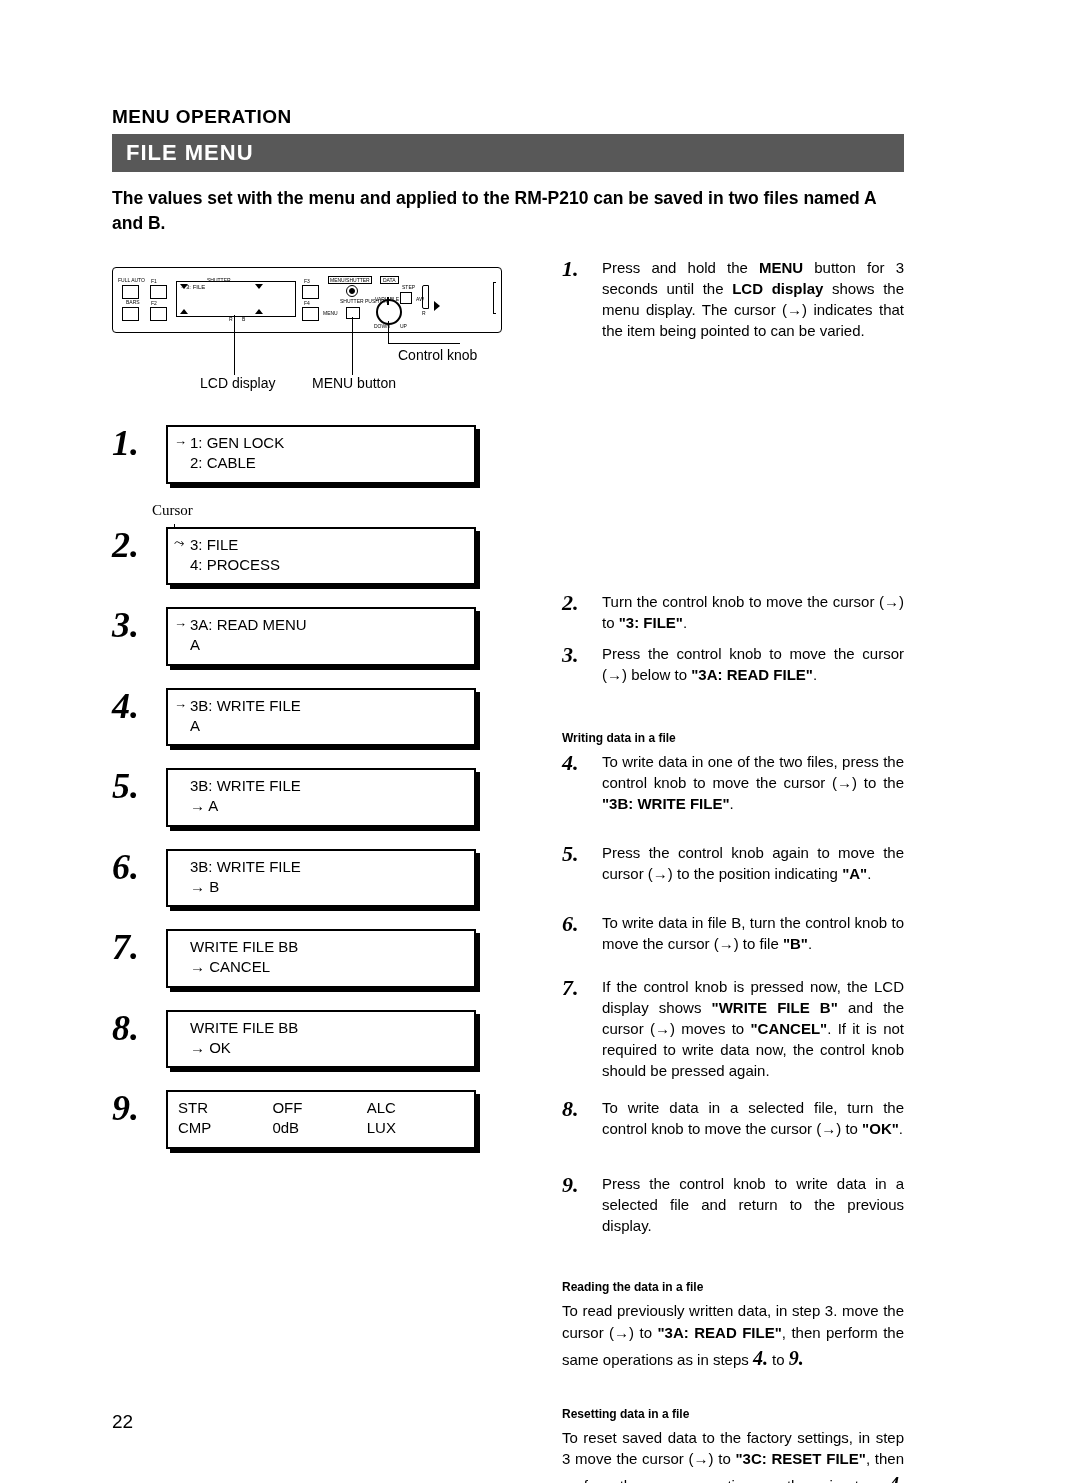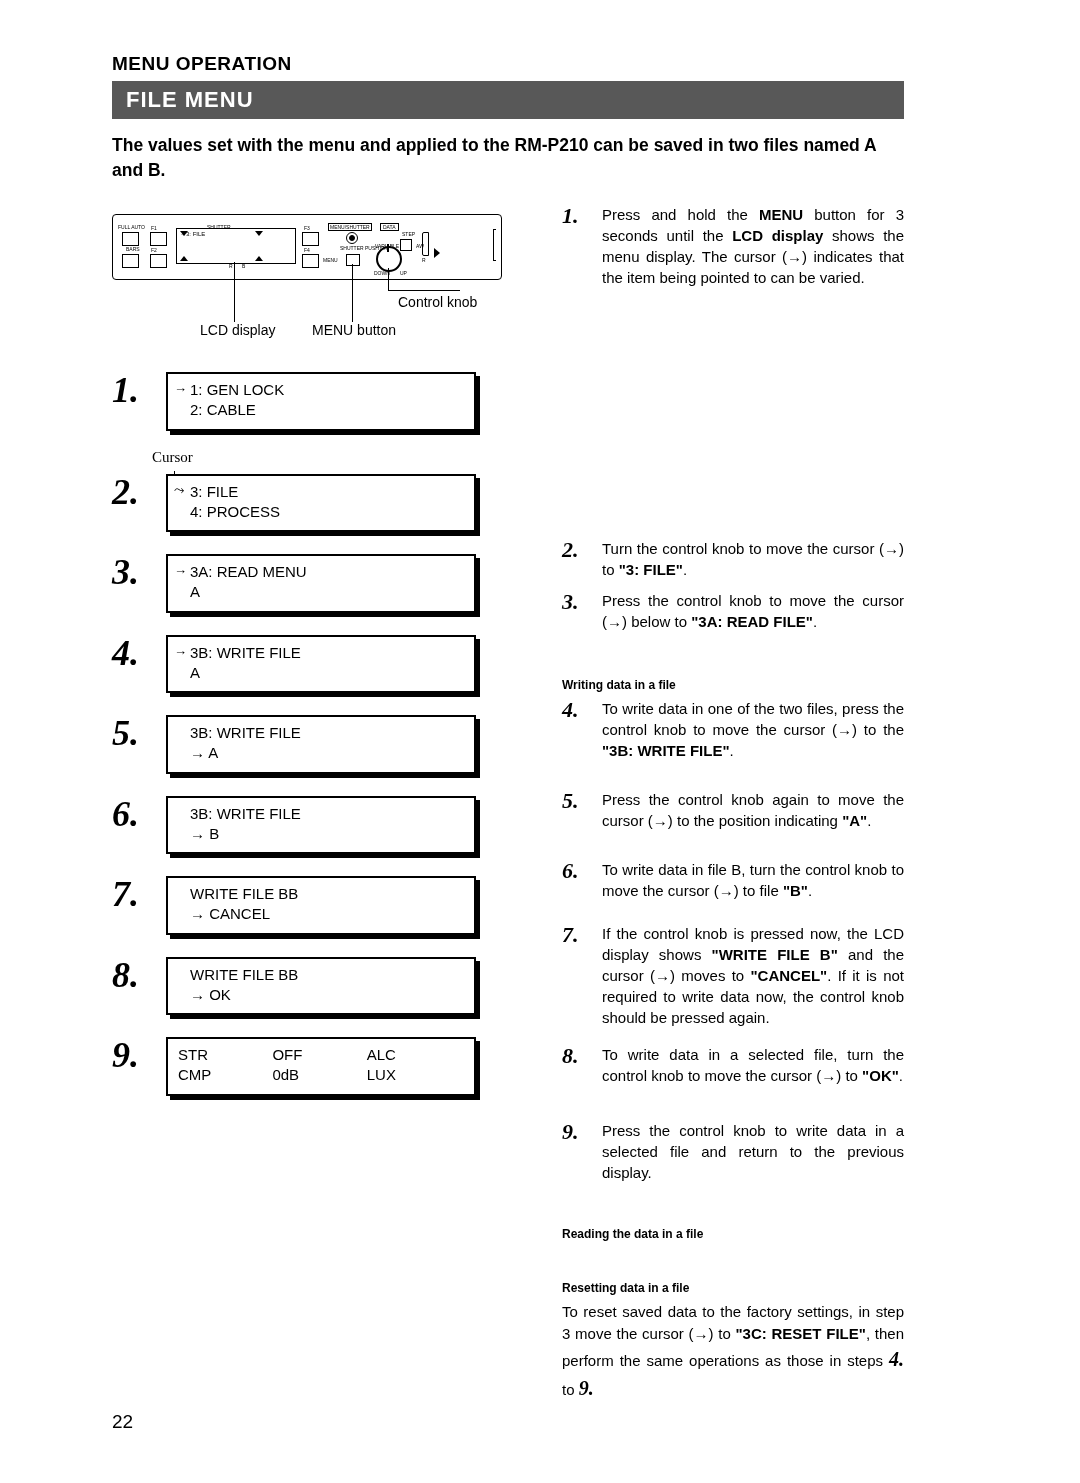--- a/index.html
+++ b/index.html
@@ -7,21 +7,21 @@
     padding: 0;
     background: #fff;
     font-family: Helvetica, Arial, sans-serif;
     color: #000;
   }
   .page {
     width: 992px;
     height: 1483px;
     position: relative;
     box-sizing: border-box;
-    padding: 53px 88px 40px 112px;
+    padding: 106px 88px 40px 112px;
   }
   .chapter {
     font-family: Arial, sans-serif;
     font-weight: 900;
     font-size: 19px;
     letter-spacing: 0.5px;
     margin-bottom: 6px;
   }
   .section-bar {
     background: #585858;
@@ -528,20 +528,23 @@
       </div>
 
       <div style="height:24px;"></div>
       <div class="rstep">
         <span class="n">9.</span>
         <span>Press the control knob to write data in a selected file and return to the previous display.</span>
       </div>
 
       <div style="height:18px;"></div>
       <div class="rhead">Reading the data in a file</div>
+      <div class="rpara">
+        <span>To read previously written data, in step 3. move the cursor (→) to </span><b>"3A: READ FILE"</b><span>, then perform the same operations as in steps </span><span class="bignum-inline">4.</span><span> to </span><span class="bignum-inline">9.</span>
+      </div>
 
       <div style="height:18px;"></div>
       <div class="rhead">Resetting data in a file</div>
       <div class="rpara">
         <span>To reset saved data to the factory settings, in step 3 move the cursor (→) to </span><b>"3C: RESET FILE"</b><span>, then perform the same operations as those in steps </span><span class="bignum-inline">4.</span><span> to </span><span class="bignum-inline">9.</span>
       </div>
     </div>
   </div>
 
   <div class="pagenum">22</div>

